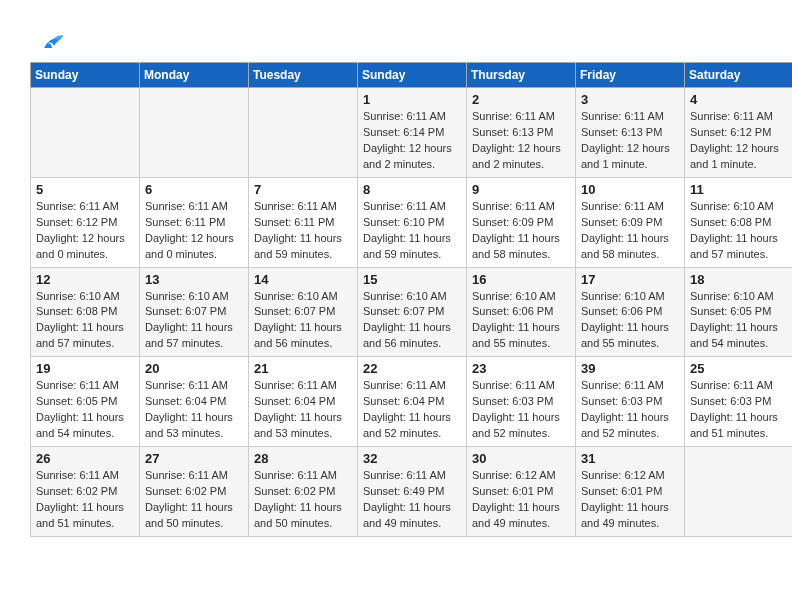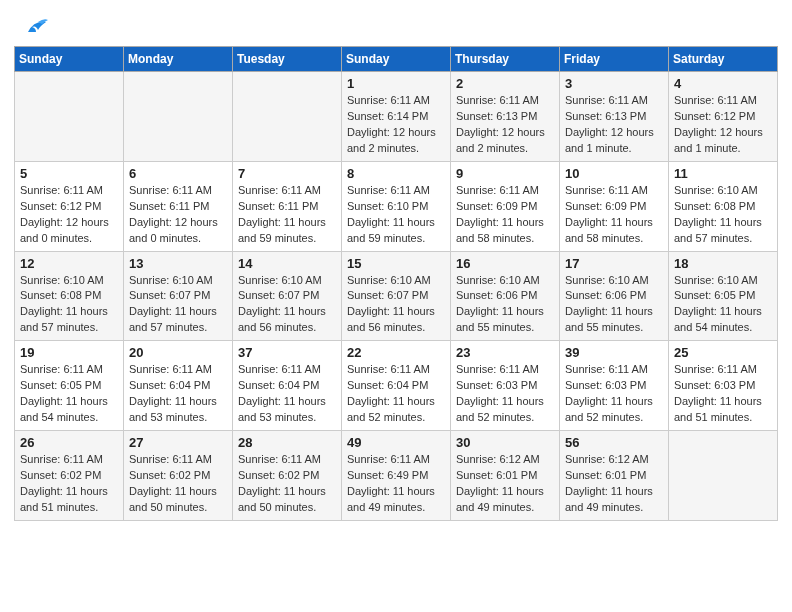--- a/index.html
+++ b/index.html
@@ -7,21 +7,21 @@
       font-family: Arial, sans-serif;
       background: #fff;
       width: 792px;
       min-height: 612px;
       padding: 0;
     }
     .page {
       width: 680px;
       min-height: 612px;
       background: #fff;
-      padding: 0;
+      padding: 16px;
     }
     .header {
       display: flex;
       justify-content: space-between;
       align-items: flex-start;
       padding: 18px 24px 10px 24px;
     }
     .logo {
       display: flex;
       flex-direction: column;
@@ -264,21 +264,21 @@
 Sunset: 6:05 PM
 Daylight: 11 hours and 54 minutes.</div>
           </td>
           <td>
             <span class="day-num">20</span>
             <div class="day-info">Sunrise: 6:11 AM
 Sunset: 6:04 PM
 Daylight: 11 hours and 53 minutes.</div>
           </td>
           <td>
-            <span class="day-num">37</span>
+            <span class="day-num">21</span>
             <div class="day-info">Sunrise: 6:11 AM
 Sunset: 6:04 PM
 Daylight: 11 hours and 53 minutes.</div>
           </td>
           <td>
             <span class="day-num">22</span>
             <div class="day-info">Sunrise: 6:11 AM
 Sunset: 6:04 PM
 Daylight: 11 hours and 52 minutes.</div>
           </td>
@@ -314,33 +314,33 @@
 Sunset: 6:02 PM
 Daylight: 11 hours and 50 minutes.</div>
           </td>
           <td>
             <span class="day-num">28</span>
             <div class="day-info">Sunrise: 6:11 AM
 Sunset: 6:02 PM
 Daylight: 11 hours and 50 minutes.</div>
           </td>
           <td>
-            <span class="day-num">49</span>
+            <span class="day-num">32</span>
             <div class="day-info">Sunrise: 6:11 AM
 Sunset: 6:49 PM
 Daylight: 11 hours and 49 minutes.</div>
           </td>
           <td>
             <span class="day-num">30</span>
             <div class="day-info">Sunrise: 6:12 AM
 Sunset: 6:01 PM
 Daylight: 11 hours and 49 minutes.</div>
           </td>
           <td>
-            <span class="day-num">56</span>
+            <span class="day-num">31</span>
             <div class="day-info">Sunrise: 6:12 AM
 Sunset: 6:01 PM
 Daylight: 11 hours and 49 minutes.</div>
           </td>
           <td class="empty"></td>
         </tr>
       </tbody>
   </table>
 </div>
 

